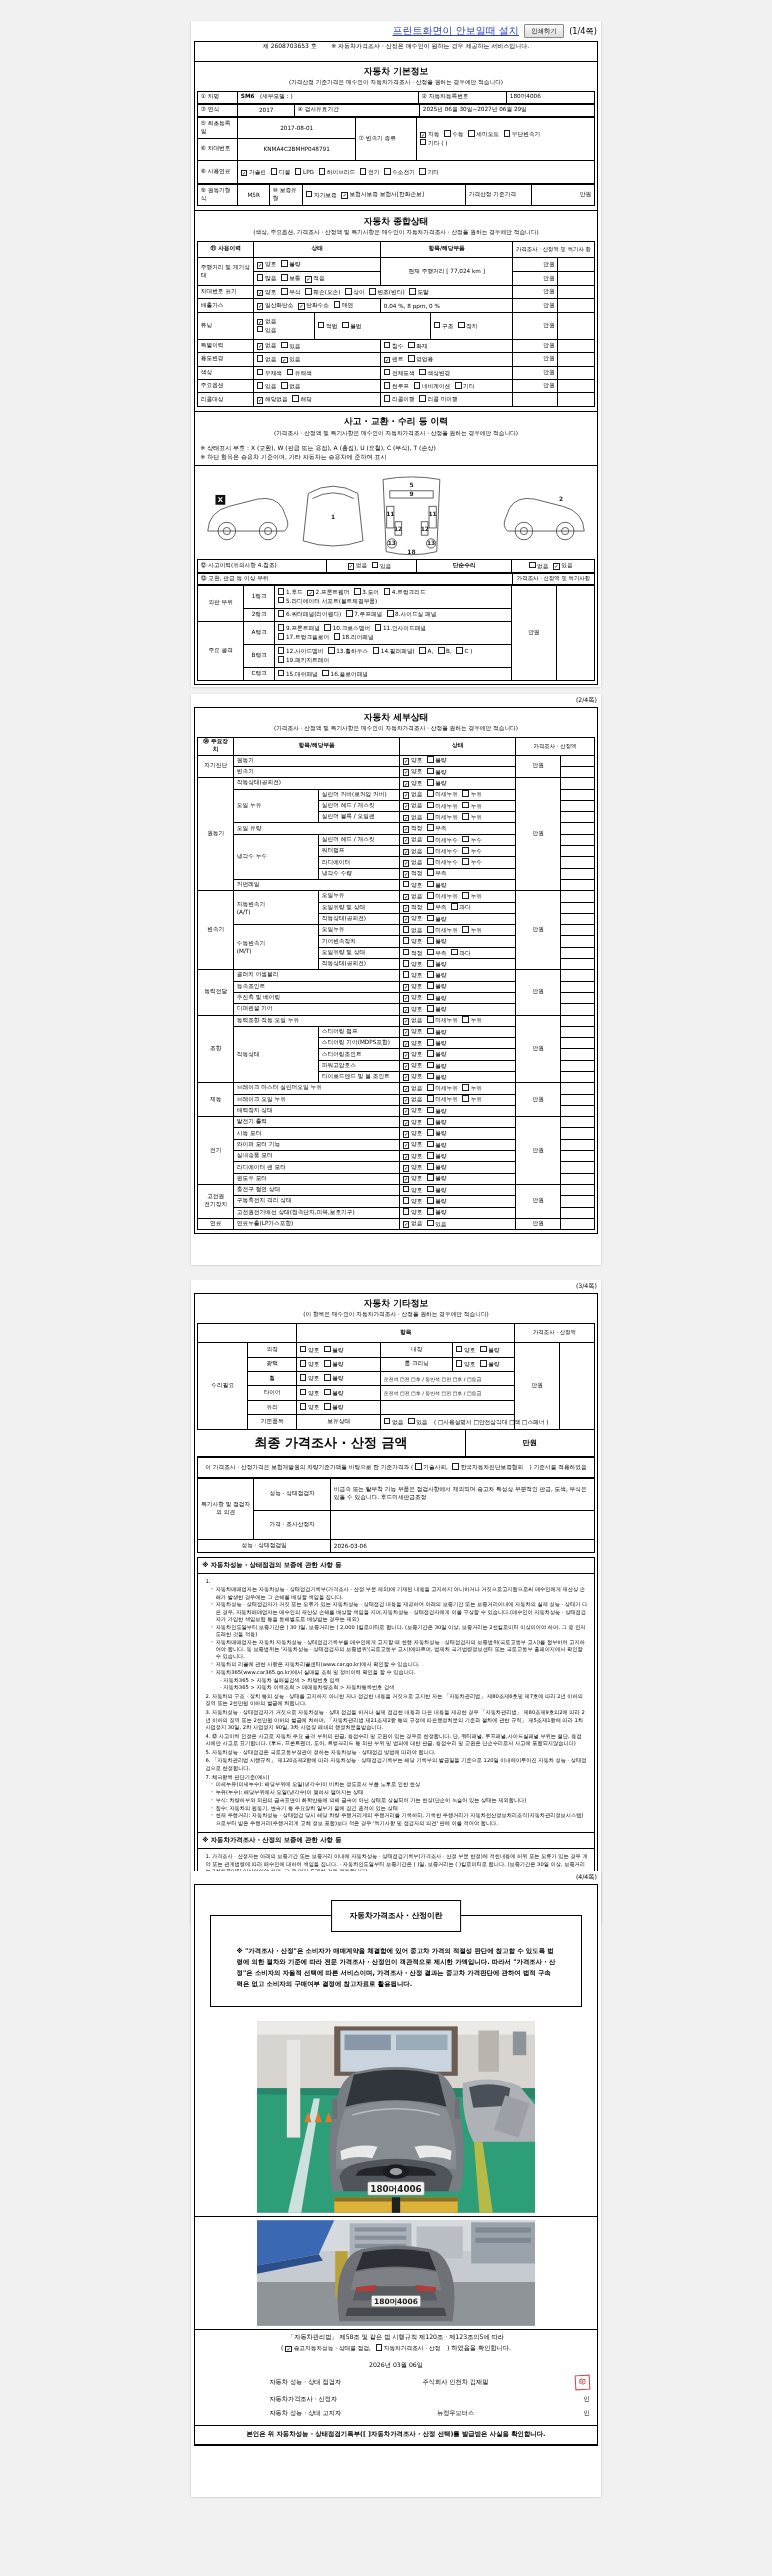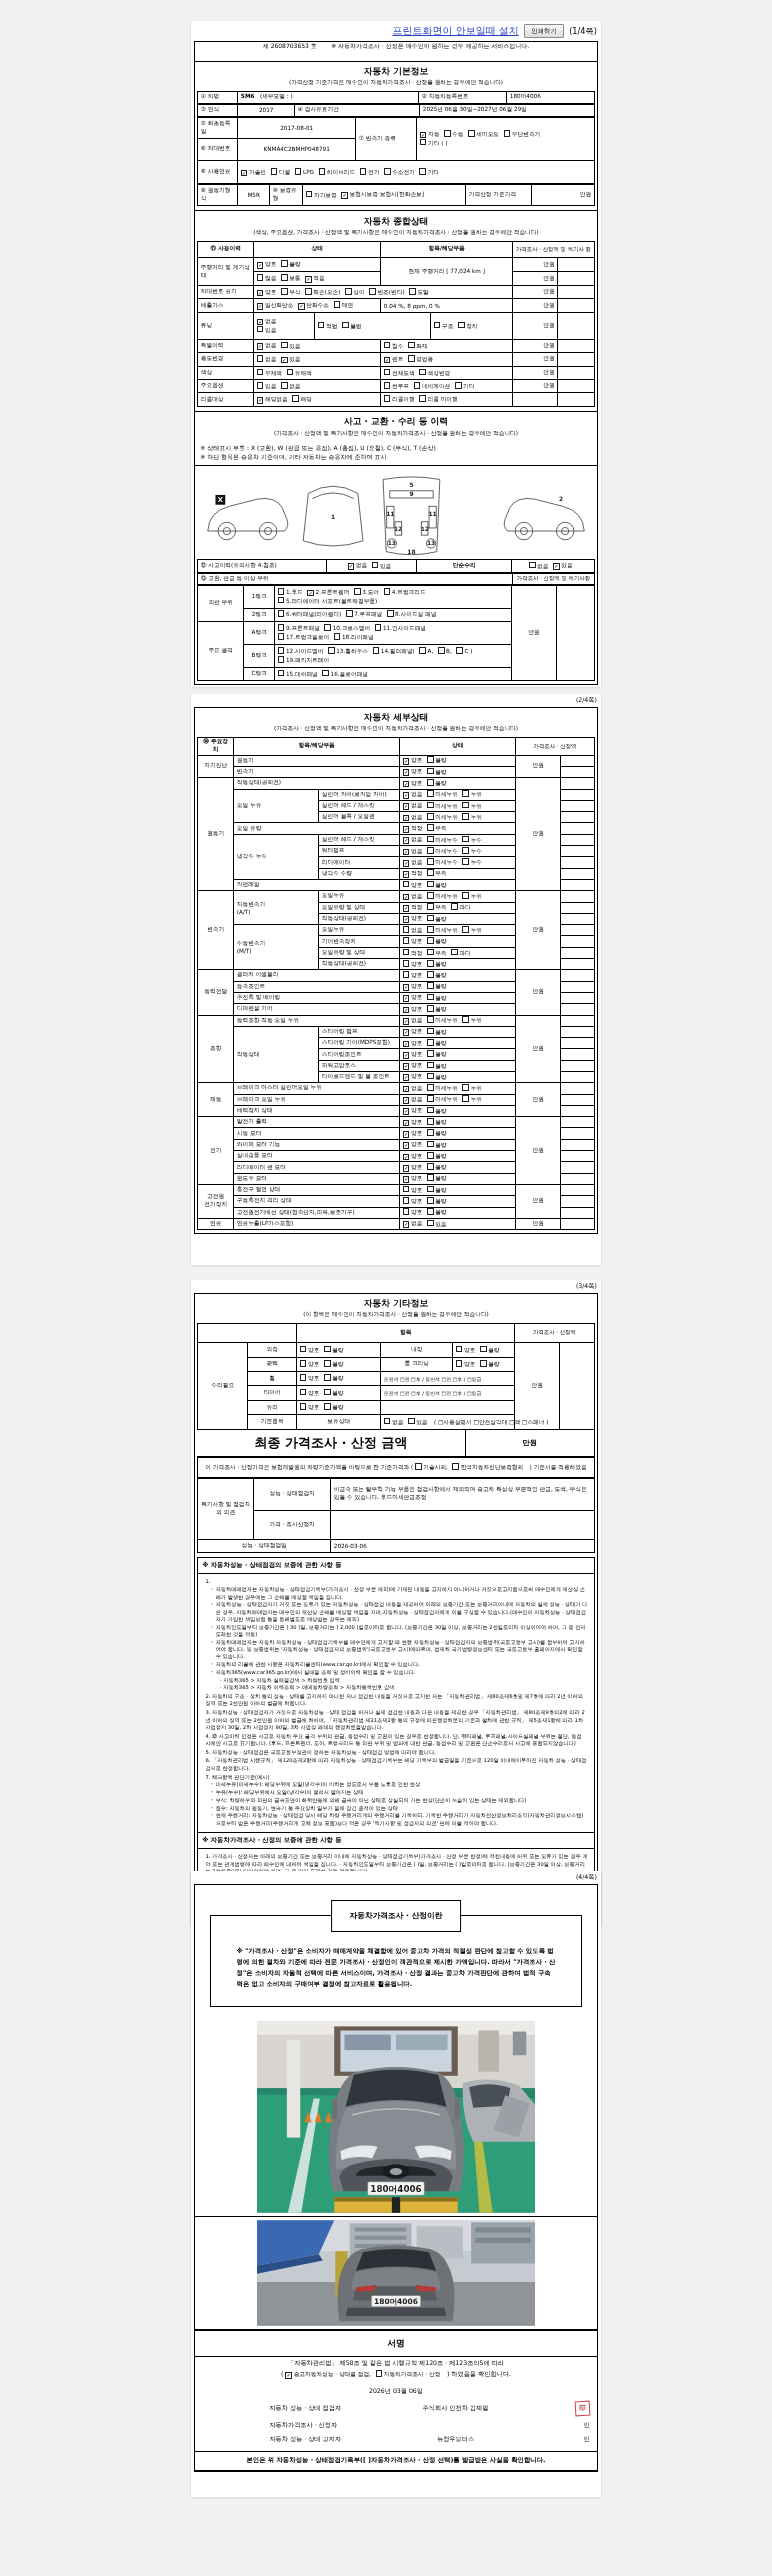--- a/index.html
+++ b/index.html
@@ -869,21 +869,20 @@
             <path d="M190,102 q80,-18 160,0 l8,34 q-88,-14 -176,0 z" fill="#7d8186"></path>
             <path d="M192,134 q20,-8 44,-6 l64,0 q24,-2 44,6 l6,22 l-164,0 z" fill="#585c61"></path>
             <path d="M192,130 l40,-4 l-4,12 l-36,0 z" fill="#b33a36"></path>
             <path d="M348,130 l-40,-4 l4,12 l36,0 z" fill="#b33a36"></path>
             <rect x="222" y="146" width="96" height="22" rx="3" fill="#f2f2f0" stroke="#666"></rect>
             <text id="plate2-text" x="270" y="162" font-size="14.5" font-weight="bold" fill="#1d1d1d" text-anchor="middle">180머4006</text>
             <path d="M176,170 l188,0 l4,16 l-196,0 z" fill="#46494d"></path>
           </g>
         </svg>
       </div>
-      <div class="sign-band">서명</div>
       <div class="sign-line">「자동차관리법」 제58조 및 같은 법 시행규칙 제120조 · 제123조의5에 따라</div>
       <div class="sign-line" id="sign-confirm">( <label class="opt"><span class="cb ck">✓</span><span class="cblab">중고자동차성능 · 상태를 점검,</span></label><label class="opt"><span class="cb"></span><span class="cblab">자동차가격조사  ·  산정</span></label> ) 하였음을 확인합니다.</div>
       <div class="sign-date">2026년 03월 06일</div>
       <div id="sign-roles">
           <div class="role-row">
             <span class="role-lab">자동차 성능 · 상태 점검자</span>
             <span class="role-val">주식회사 인천차 김재필</span>
             <span class="role-seal"><span class="stamp">印</span></span>
           </div>
           <div class="role-row">

